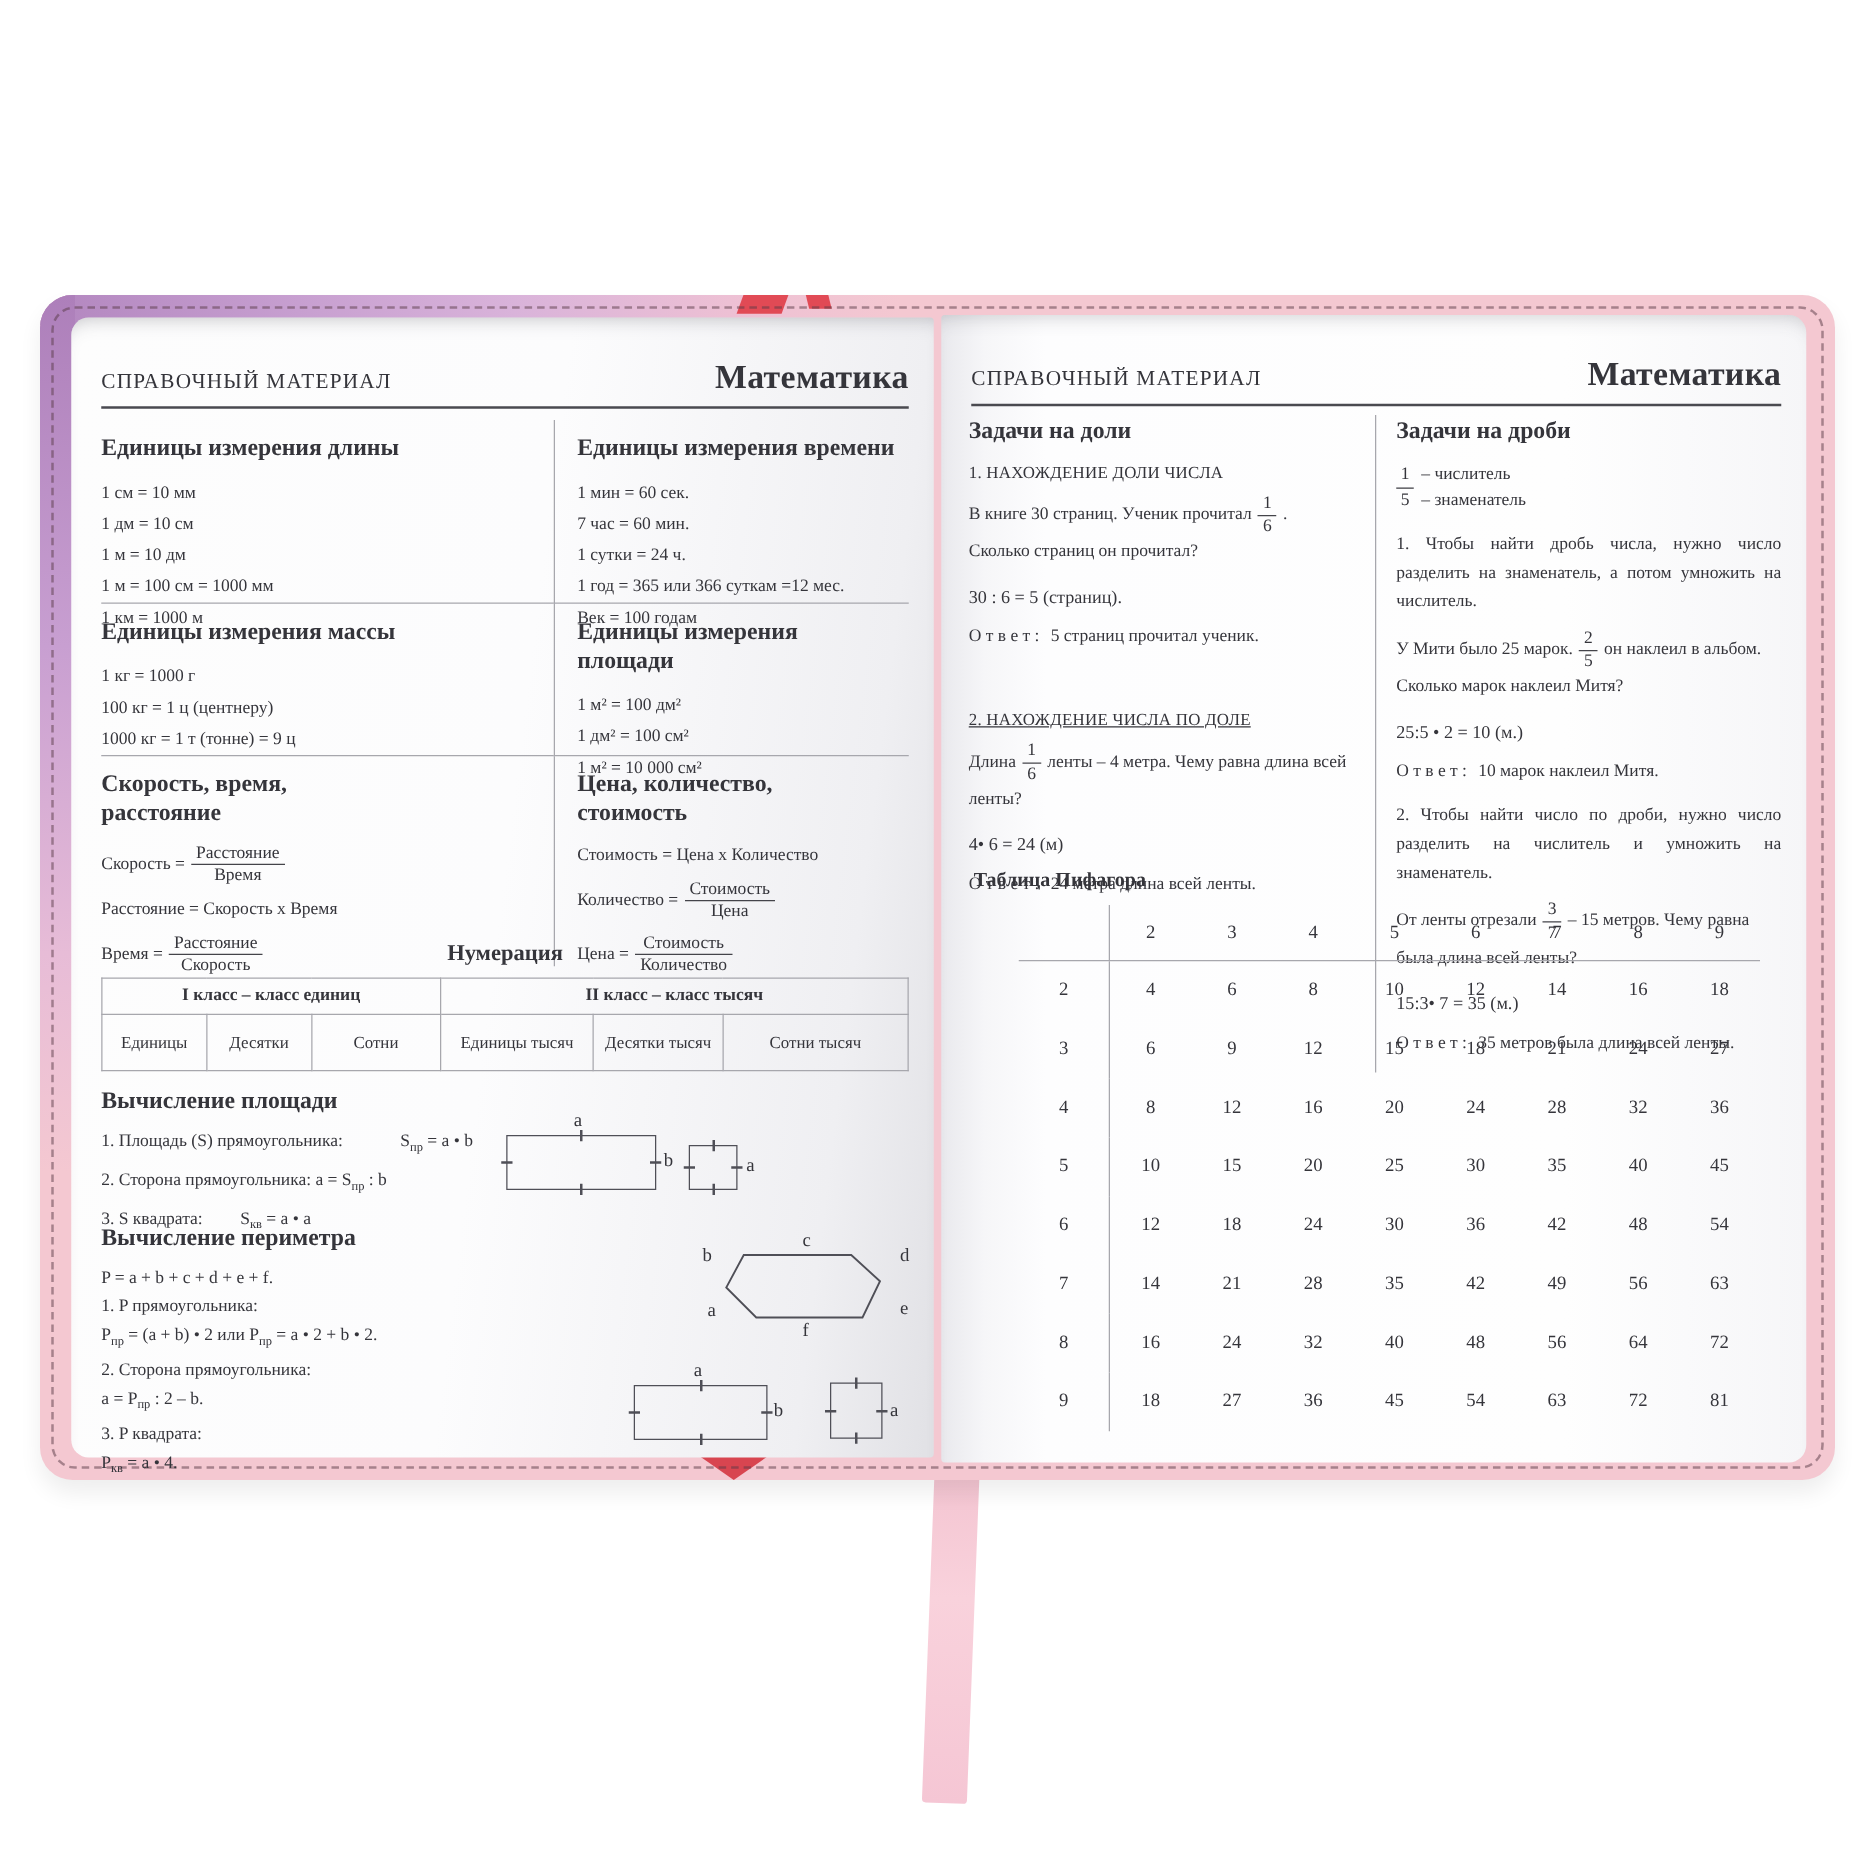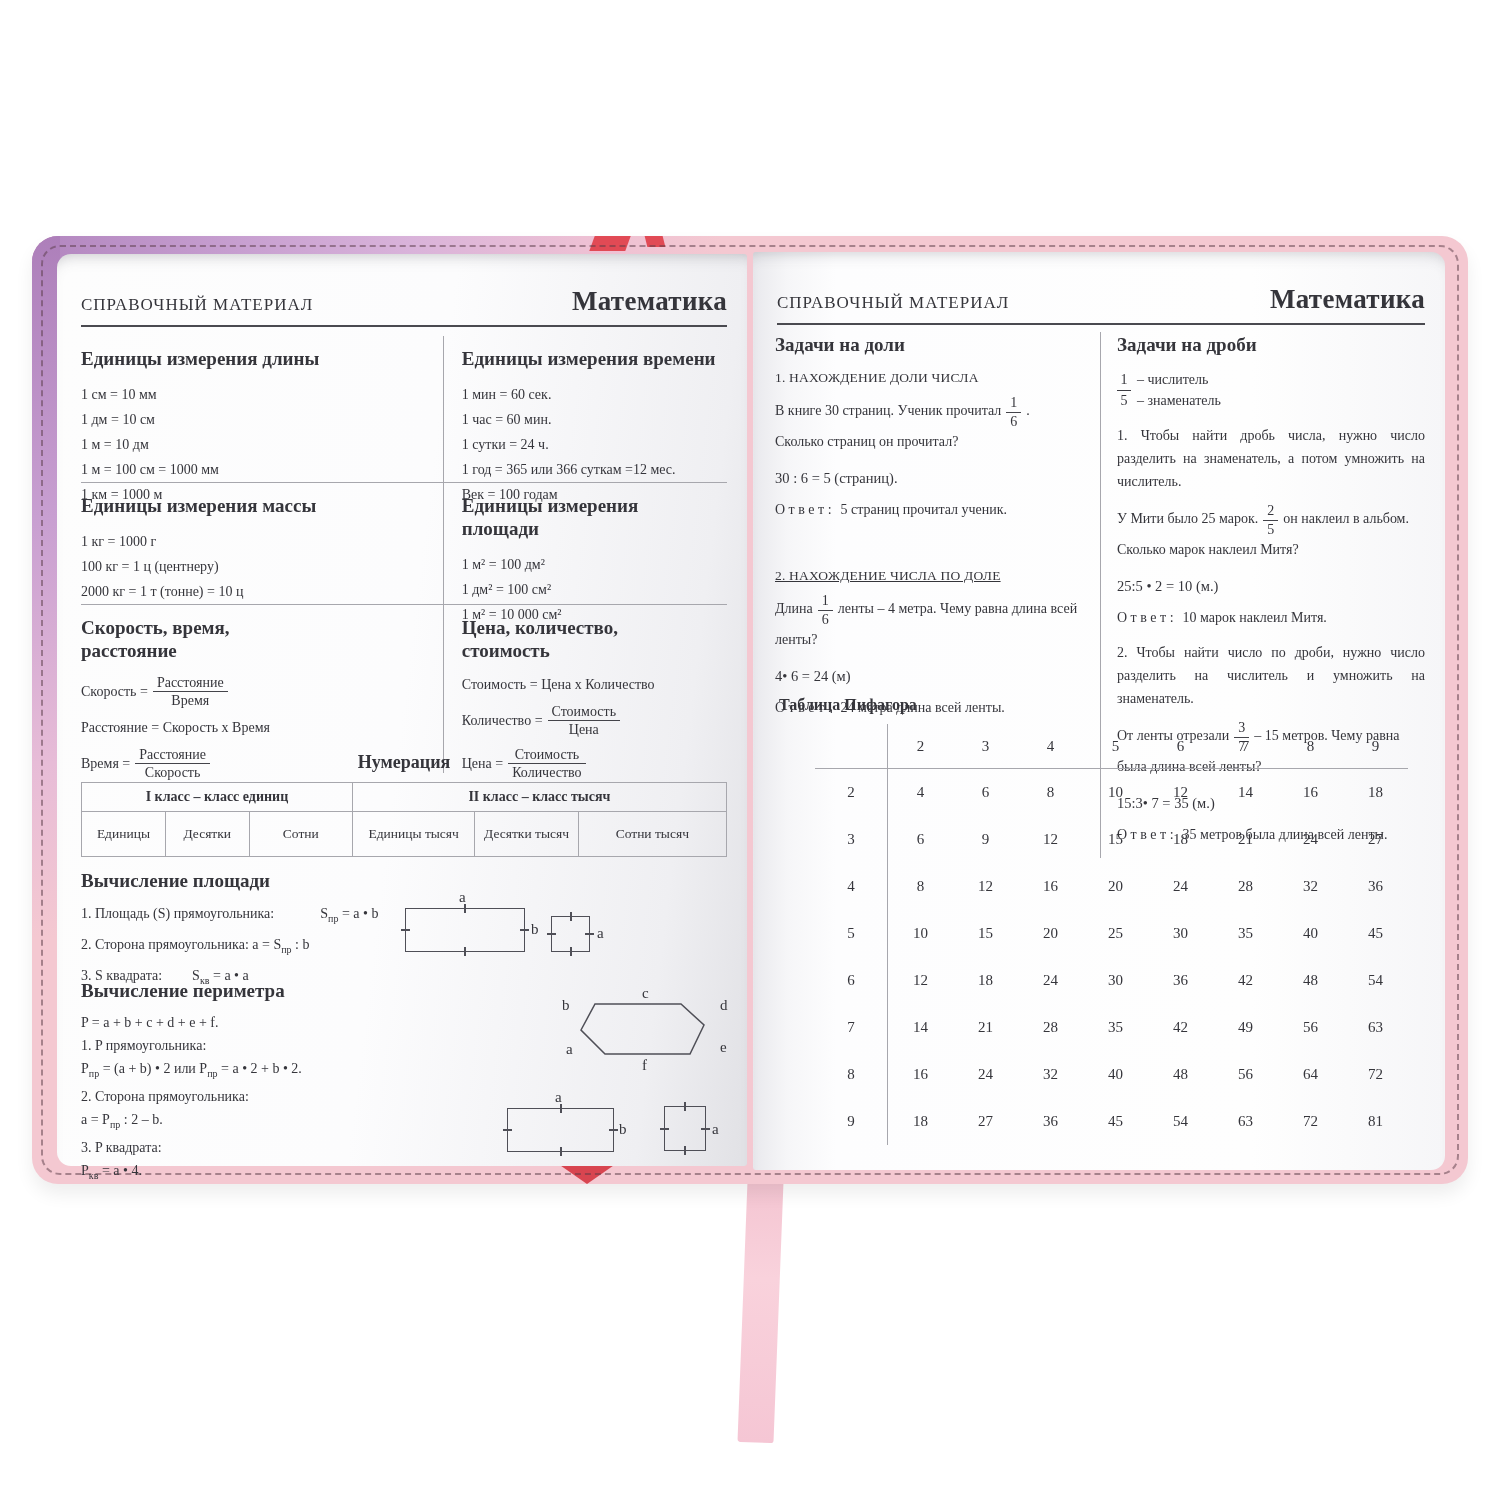--- a/index.html
+++ b/index.html
@@ -137,33 +137,33 @@
             <div class="uline">1 м = 10 дм</div>
             <div class="uline">1 м = 100 см = 1000 мм</div>
             <div class="uline">1 км = 1000 м</div>
           </div>
       </div>
       <div class="ucell rightcol rowline">
         <h3 class="utitle">Единицы измерения времени</h3>
         <div>
 
         <div class="uline">1 мин = 60 сек.</div>
-            <div class="uline">1 час = 60 мин.</div>
+            <div class="uline">7 час = 60 мин.</div>
             <div class="uline">1 сутки = 24 ч.</div>
             <div class="uline">1 год = 365 или 366 суткам =12 мес.</div>
             <div class="uline">Век = 100 годам</div>
           </div>
       </div>
       <div class="ucell rowline">
         <h3 class="utitle">Единицы измерения массы</h3>
         <div>
 
         <div class="uline">1 кг = 1000 г</div>
             <div class="uline">100 кг = 1 ц (центнеру)</div>
-            <div class="uline">2000 кг = 1 т (тонне) = 10 ц</div>
+            <div class="uline">1000 кг = 1 т (тонне) = 9 ц</div>
           </div>
       </div>
       <div class="ucell rightcol rowline">
         <h3 class="utitle">Единицы измерения площади</h3>
         <div>
 
         <div class="uline">1 м² = 100 дм²</div>
             <div class="uline">1 дм² = 100 см²</div>
             <div class="uline">1 м² = 10 000 см²</div>
           </div>

